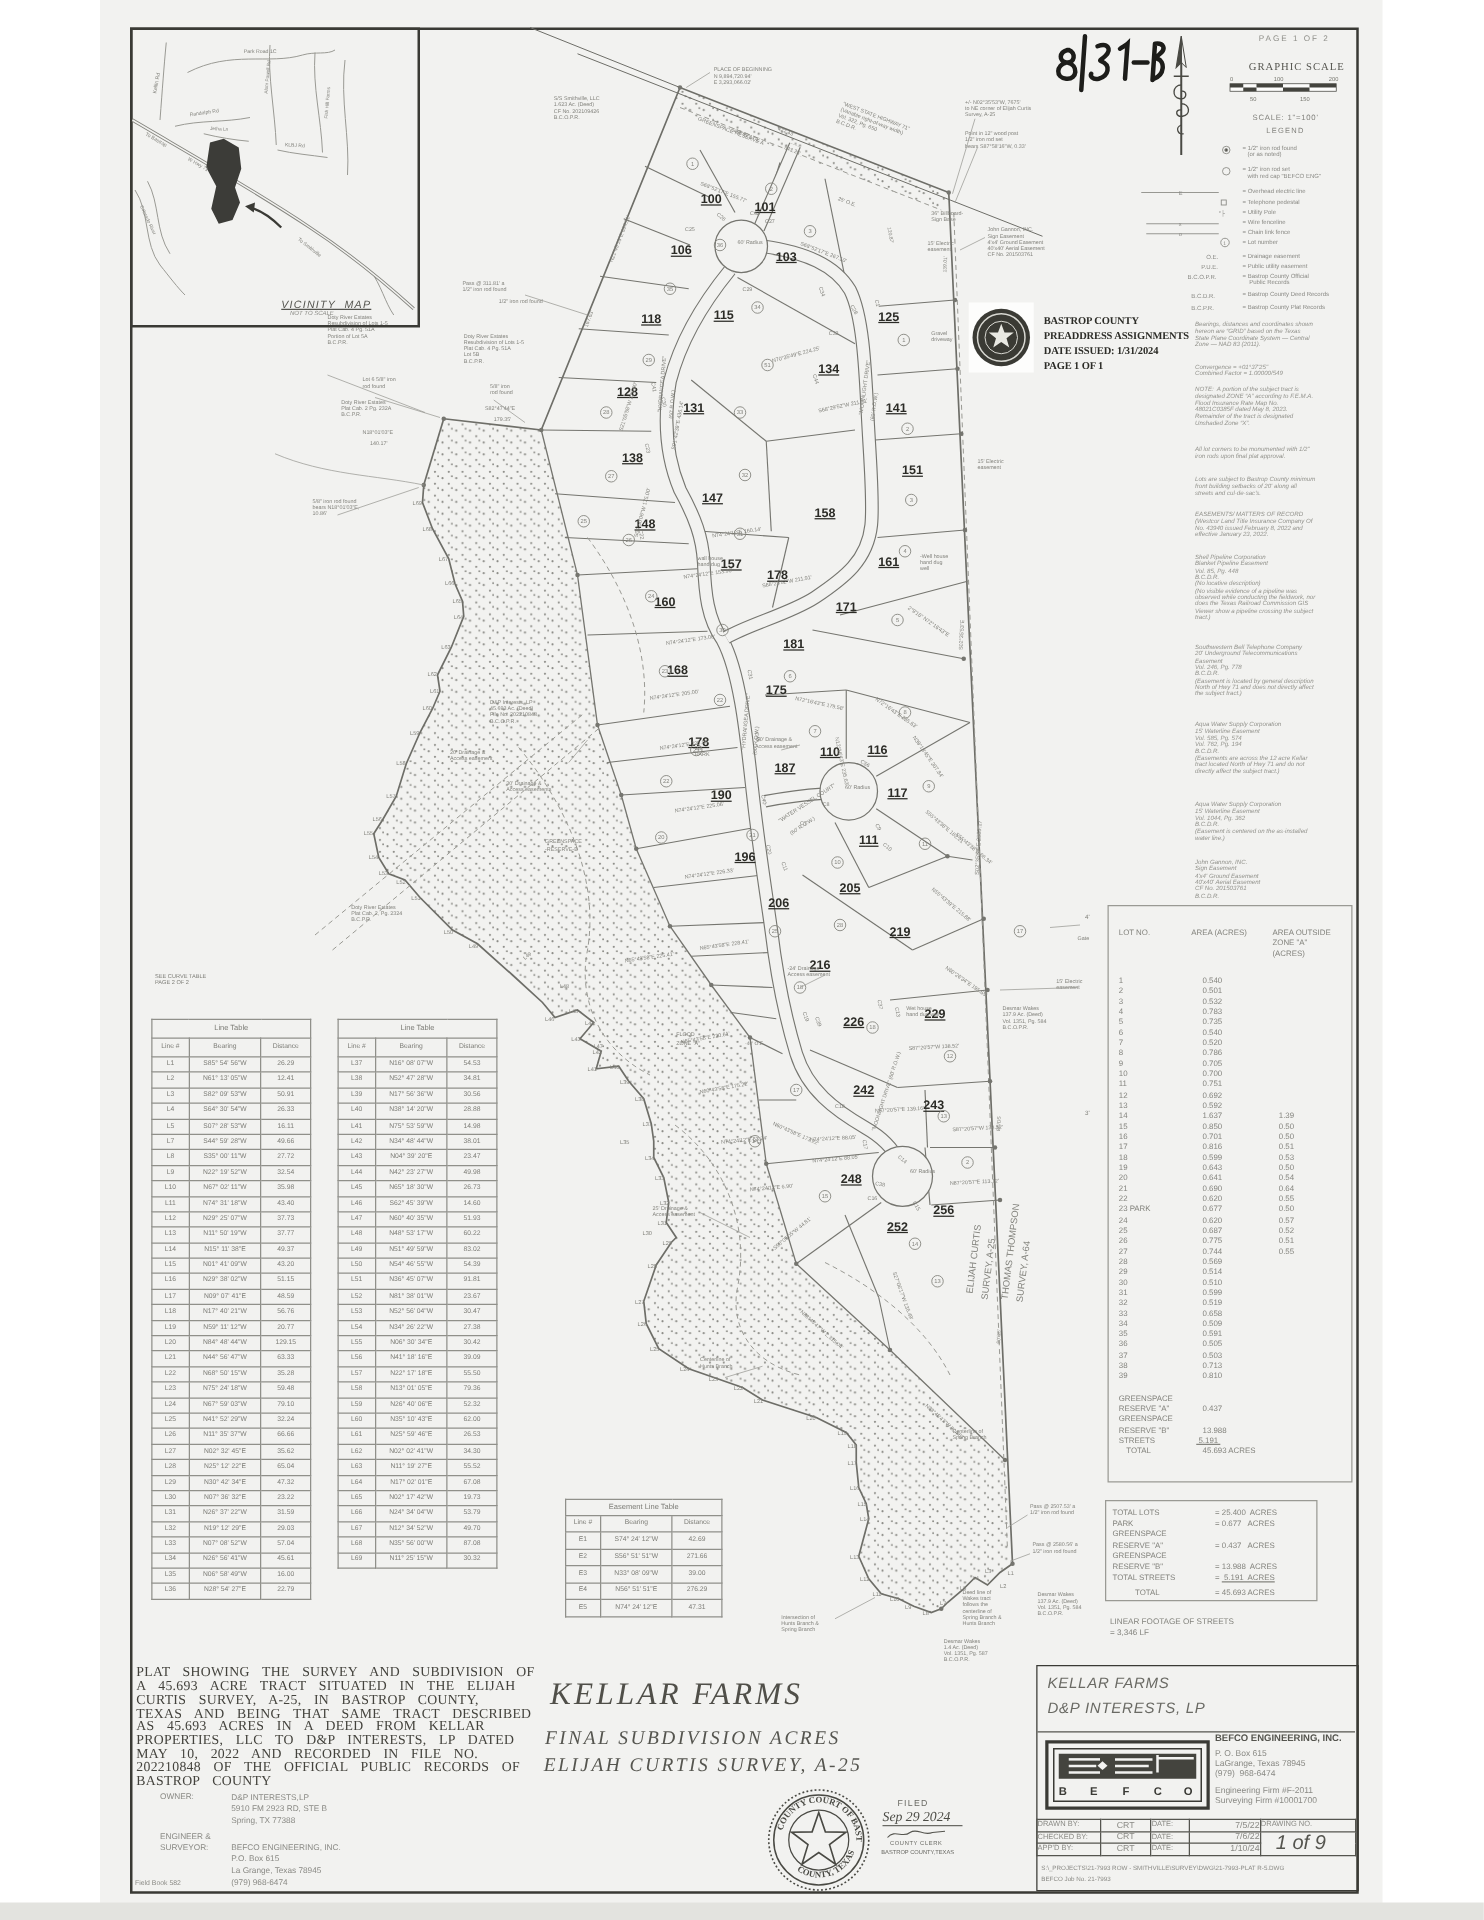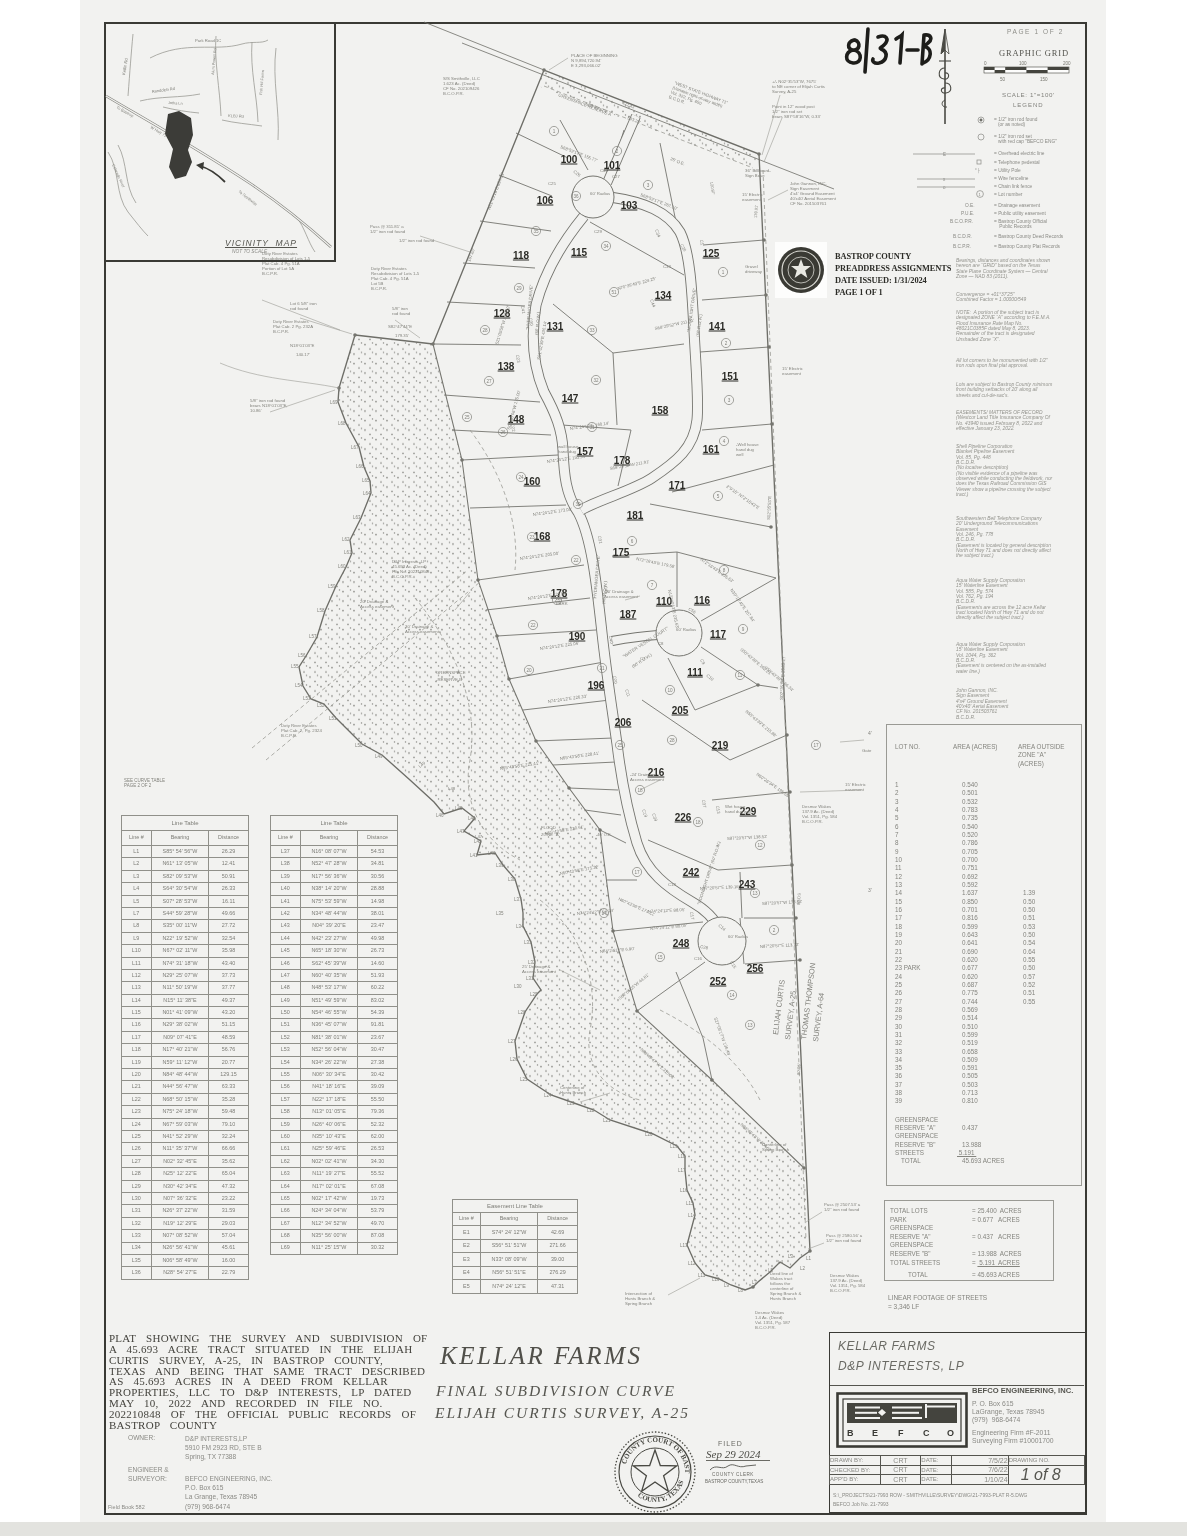--- a/index.html
+++ b/index.html
@@ -742,21 +742,21 @@
     <g stroke="#4a4a44" fill="#4a4a44">
       <path d="M15,1 L11,26 L15,22 L15,1 Z" fill="#4a4a44"></path>
       <path d="M15,1 L19,26 L15,22 Z" fill="none" stroke-width="0.8"></path>
       <line x1="15" y1="22" x2="15" y2="96" stroke-width="1.6"></line>
       <path d="M15,40 C8,40 7,50 14,51 C20,52 20,44 15,45" fill="none" stroke-width="1.1"></path>
       <path d="M15,55 C22,55 23,64 16,65 C10,66 10,59 15,60" fill="none" stroke-width="1.1"></path>
       <path d="M15,72 C10,74 12,80 17,79" fill="none" stroke-width="1"></path>
       <line x1="9" y1="33" x2="21" y2="33" stroke-width="1.1"></line>
     </g>
   </svg>
-<div class="abs" style="left:999px;top:48px;width:100px;font-family:&quot;Liberation Serif&quot;,serif;font-size:8.5px;color:#55554f;letter-spacing:0.8px;white-space:nowrap;">GRAPHIC GRID</div>
+<div class="abs" style="left:999px;top:48px;width:100px;font-family:&quot;Liberation Serif&quot;,serif;font-size:8.5px;color:#55554f;letter-spacing:0.8px;white-space:nowrap;">GRAPHIC SCALE</div>
 <svg class="abs" style="left:983px;top:59px" width="88" height="24" viewBox="0 0 88 24">
     <g font-size="4.6px" fill="#77776f" font-family="Liberation Sans">
       <text x="1" y="6">0</text>
       <text x="36" y="6">100</text>
       <text x="80" y="6">200</text>
       <text x="17" y="22">50</text>
       <text x="57" y="22">150</text>
     </g>
     <g stroke="#44443e" stroke-width="0.6" fill="#fdfdfc">
       <rect x="1" y="8" width="85" height="6"></rect>
@@ -1424,21 +1424,21 @@
       </tr>
     </tbody>
   </table>
 <div class="abs" style="left:109px;top:1333px;width:345px;font-family:&quot;Liberation Serif&quot;,serif;font-size:11px;line-height:10.85px;color:#44433d;word-spacing:7px;letter-spacing:0.25px;white-space:nowrap;">PLAT SHOWING THE SURVEY AND SUBDIVISION OF<br>A 45.693 ACRE TRACT SITUATED IN THE ELIJAH<br>CURTIS SURVEY, A-25, IN BASTROP COUNTY,<br>TEXAS AND BEING THAT SAME TRACT DESCRIBED<br>AS 45.693 ACRES IN A DEED FROM KELLAR<br>PROPERTIES, LLC TO D&amp;P INTERESTS, LP DATED<br>MAY 10, 2022 AND RECORDED IN FILE NO.<br>202210848 OF THE OFFICIAL PUBLIC RECORDS OF<br>BASTROP COUNTY</div>
 <div class="abs" style="left:128px;top:1434px;width:60px;font-size:6.6px;color:#8a8a85;">OWNER:</div>
 <div class="abs" style="left:185px;top:1434px;width:140px;font-size:6.6px;line-height:9.2px;color:#8a8a85;">D&amp;P INTERESTS,LP<br>5910 FM 2923 RD, STE B<br>Spring, TX 77388</div>
 <div class="abs" style="left:128px;top:1466px;width:60px;font-size:6.6px;line-height:8.5px;color:#8a8a85;">ENGINEER &amp;<br>SURVEYOR:</div>
 <div class="abs" style="left:185px;top:1474px;width:150px;font-size:6.6px;line-height:9.2px;color:#8a8a85;">BEFCO ENGINEERING, INC.<br>P.O. Box 615<br>La Grange, Texas 78945<br>(979) 968-6474</div>
 <div class="abs" style="left:108px;top:1504px;width:80px;font-size:5.5px;color:#8a8a85;">Field Book 582</div>
 <div class="abs" style="left:440px;top:1342px;width:280px;font-family:&quot;Liberation Serif&quot;,serif;font-style:italic;font-size:25px;color:#504f49;letter-spacing:2.5px;white-space:nowrap;">KELLAR  FARMS</div>
-<div class="abs" style="left:436px;top:1382px;width:300px;font-family:&quot;Liberation Serif&quot;,serif;font-style:italic;font-size:15.5px;color:#55554f;letter-spacing:2px;">FINAL  SUBDIVISION  CURVE</div>
+<div class="abs" style="left:436px;top:1382px;width:300px;font-family:&quot;Liberation Serif&quot;,serif;font-style:italic;font-size:15.5px;color:#55554f;letter-spacing:2px;">FINAL  SUBDIVISION  ACRES</div>
 <div class="abs" style="left:435px;top:1404px;width:320px;font-family:&quot;Liberation Serif&quot;,serif;font-style:italic;font-size:15.5px;color:#55554f;letter-spacing:2px;">ELIJAH  CURTIS  SURVEY,  A-25</div>
 <svg class="abs" style="left:613px;top:1430px" width="85" height="85" viewBox="0 0 85 85">
     <circle cx="42" cy="42" r="40" fill="none" stroke="#4a4a44" stroke-width="1.3" stroke-dasharray="1.5 1.8"></circle>
     <circle cx="42" cy="42" r="36" fill="none" stroke="#4a4a44" stroke-width="1.2"></circle>
     <circle cx="42" cy="42" r="24" fill="none" stroke="#4a4a44" stroke-width="1"></circle>
     <path d="M42,20 L47.3,35.5 L63.7,35.8 L50.6,45.7 L55.4,61.4 L42,52 L28.6,61.4 L33.4,45.7 L20.3,35.8 L36.7,35.5 Z" fill="none" stroke="#4a4a44" stroke-width="1.3"></path>
     <defs>
       <path id="ctop" d="M42,42 m-30,0 a30,30 0 1,1 60,0"></path>
       <path id="cbot" d="M42,42 m-30,0 a30,30 0 1,0 60,0"></path>
     </defs>
@@ -1490,21 +1490,21 @@
           <td style="border:1px solid #55554f;width:40px;text-align:center;font-size:7px;">CRT</td>
           <td style="border:1px solid #55554f;width:30px;">DATE:</td>
           <td style="border:1px solid #55554f;width:56px;text-align:right;font-size:7px;">7/5/22</td>
           <td style="border:1px solid #55554f;width:76px;" rowspan="1">DRAWING NO.</td>
         </tr>
         <tr>
           <td style="border:1px solid #55554f;height:8.5px;">CHECKED BY:</td>
           <td style="border:1px solid #55554f;text-align:center;font-size:7px;">CRT</td>
           <td style="border:1px solid #55554f;">DATE:</td>
           <td style="border:1px solid #55554f;text-align:right;font-size:7px;">7/6/22</td>
-          <td style="border:1px solid #55554f;" rowspan="2"><span style="font-size:16px;font-style:italic;color:#55554f;margin-left:12px;">1  of  8</span></td>
+          <td style="border:1px solid #55554f;" rowspan="2"><span style="font-size:16px;font-style:italic;color:#55554f;margin-left:12px;">1  of  9</span></td>
         </tr>
         <tr>
           <td style="border:1px solid #55554f;height:8.5px;">APP'D BY:</td>
           <td style="border:1px solid #55554f;text-align:center;font-size:7px;">CRT</td>
           <td style="border:1px solid #55554f;">DATE:</td>
           <td style="border:1px solid #55554f;text-align:right;font-size:7px;">1/10/24</td>
         </tr>
       </tbody>
     </table>
   </div>

